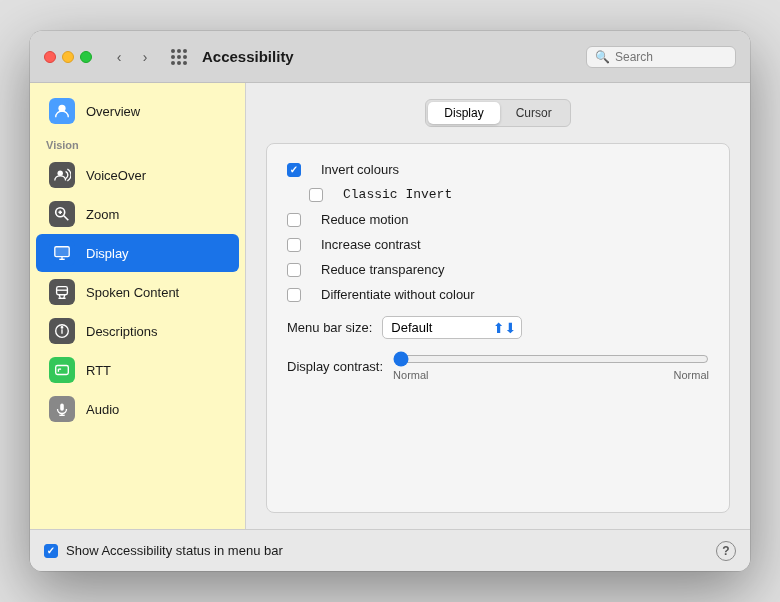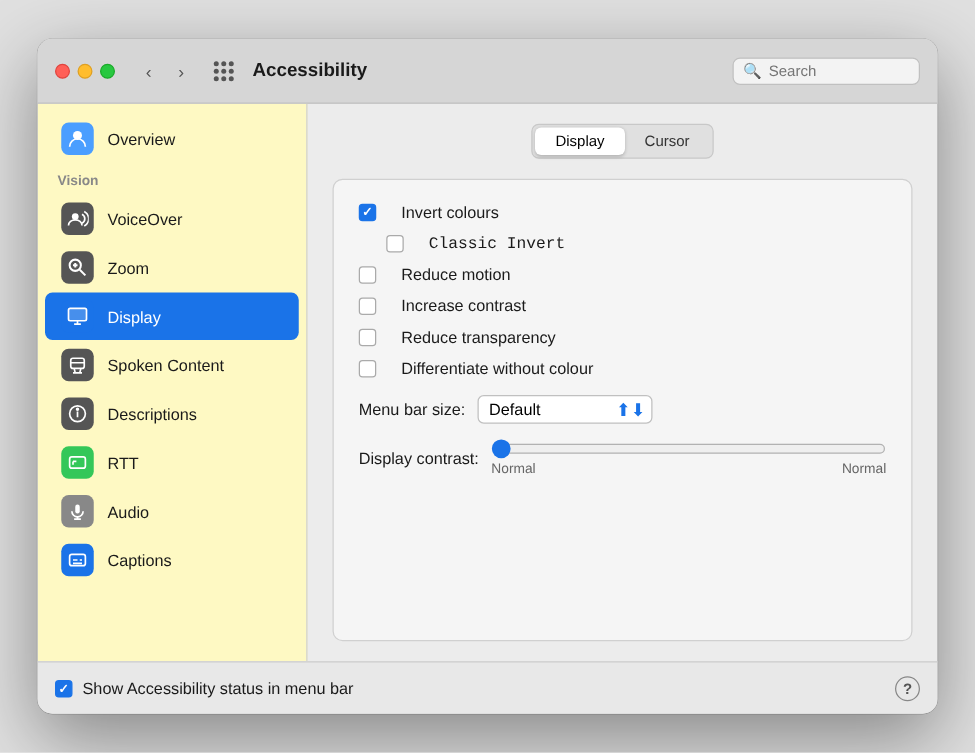--- a/index.html
+++ b/index.html
@@ -518,33 +518,20 @@
               <rect x="8" y="4" width="4" height="8" rx="2" fill="white"></rect>
               <path d="M5 10c0 2.76 2.24 5 5 5s5-2.24 5-5" fill="none" stroke="white" stroke-width="1.5"></path>
               <line x1="10" y1="15" x2="10" y2="17" stroke="white" stroke-width="1.5"></line>
               <line x1="7" y1="17" x2="13" y2="17" stroke="white" stroke-width="1.5"></line>
             </svg>
           </div>
         </div>
         <span class="sidebar-label">Audio</span>
       </div>
 
-      <div class="sidebar-item">
-        <div class="sidebar-icon">
-          <div class="icon-circle" style="background:#1a73e8;">
-            <svg width="18" height="18" viewBox="0 0 20 20" fill="none" stroke="white" stroke-width="1.5">
-              <rect x="3" y="5" width="14" height="10" rx="2"></rect>
-              <line x1="6" y1="10" x2="10" y2="10"></line>
-              <line x1="6" y1="13" x2="14" y2="13"></line>
-              <line x1="12" y1="10" x2="14" y2="10"></line>
-            </svg>
-          </div>
-        </div>
-        <span class="sidebar-label">Captions</span>
-      </div>
     </div>
 
     <div class="right-panel">
 
       <div class="tab-bar">
         <div class="tab active">
           <span>Display</span>
         </div>
         <div class="tab">
           <span>Cursor</span>

